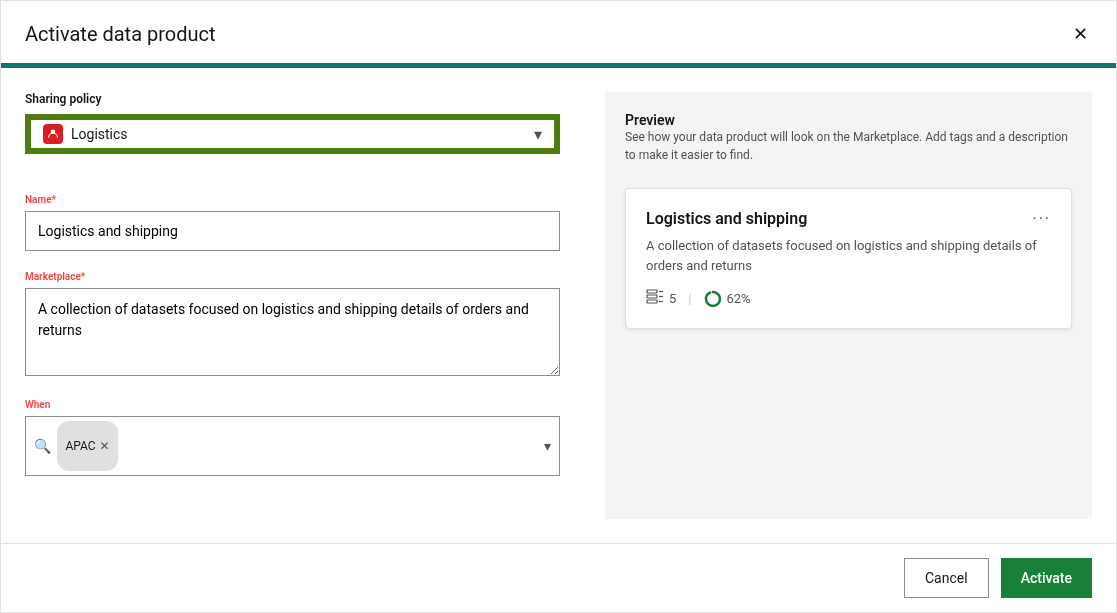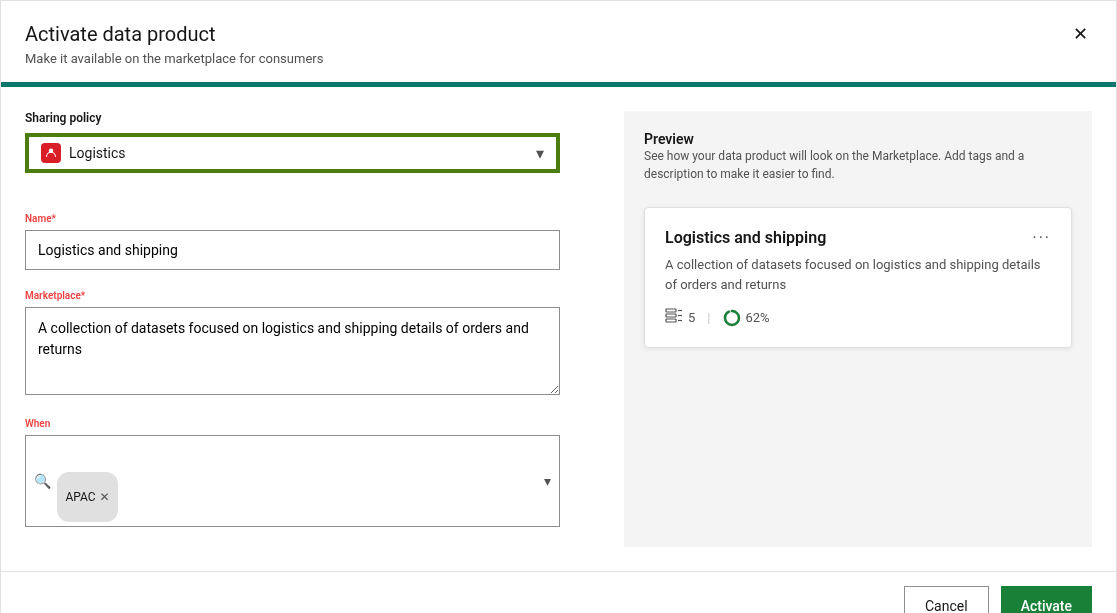--- a/index.html
+++ b/index.html
@@ -40,21 +40,21 @@
       cursor: pointer;
       padding: 4px;
       color: #161616;
       font-size: 18px;
       line-height: 1;
     }
     .modal-body {
       display: flex;
       flex: 1;
       padding: 24px;
-      gap: 64px;
+      gap: 45px;
     }
     .left-panel {
       flex: 0 0 535px;
       display: flex;
       flex-direction: column;
       gap: 0;
     }
     .right-panel {
       flex: 1;
       background: #f4f4f4;
@@ -75,21 +75,21 @@
       font-size: 12px;
       font-weight: 600;
       color: #161616;
       margin-bottom: 8px;
       display: block;
     }
     .select-wrapper {
       position: relative;
       display: flex;
       align-items: center;
-      border: 4px solid #4d7c0f;
+      border: 6px solid #4d7c0f;
       background: #fff;
       height: 40px;
       padding: 0 12px;
       justify-content: center;
     }
     .select-icon {
       width: 20px;
       height: 20px;
       background: #da1e28;
       border-radius: 4px;
@@ -156,21 +156,20 @@
       flex-shrink: 0;
     }
     .tag-chip {
       display: flex;
       align-items: center;
       background: #e0e0e0;
       padding: 18px 8px;
       border-radius: 12px;
       font-size: 12px;
       gap: 4px;
-      margin-top: 32px;
     }
     .tag-remove {
       cursor: pointer;
       color: #525252;
       font-size: 12px;
       line-height: 1;
       background: none;
       border: none;
       padding: 0;
     }
@@ -269,21 +268,20 @@
     }
   </style>
 </head>
 <body>
 
 <div class="modal">
 
   <div class="modal-header">
     <div>
       <div class="modal-title">Activate data product</div>
-      <div class="modal-subtitle">Make it available on the marketplace for consumers</div>
     </div>
     <button class="close-btn">
       <span>✕</span>
     </button>
   </div>
 
   <div class="modal-body">
 
     <div class="left-panel">
 

